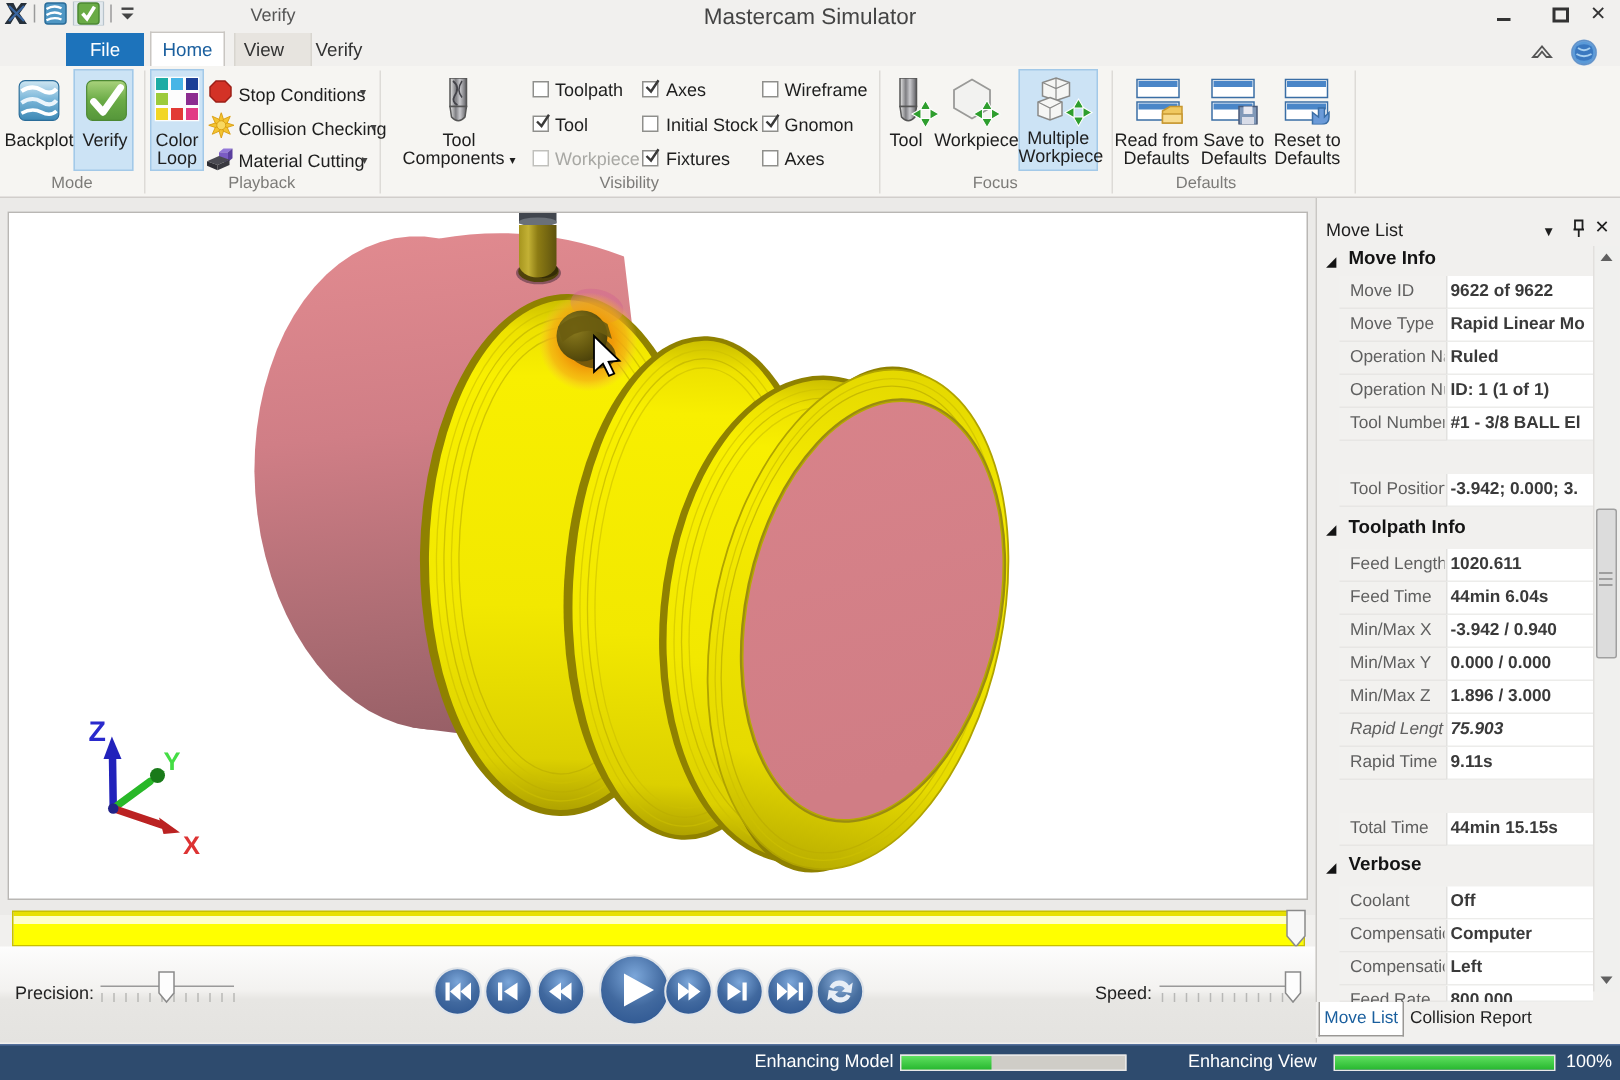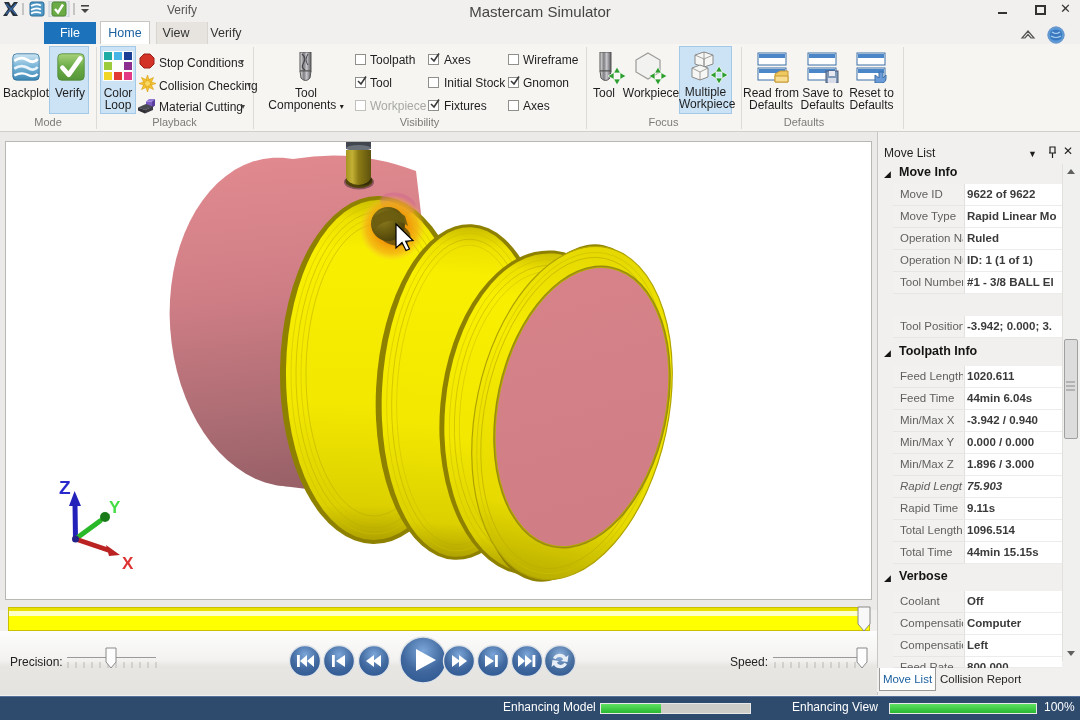--- a/index.html
+++ b/index.html
@@ -609,26 +609,20 @@
       <div class="val"></div>
       <div class="plbl">Rapid Lengt</div>
       <div class="pval">75.903</div>
     </div>
   <div class="abs prow" style="top:498px;">
       <div class="lab"></div>
       <div class="val"></div>
       <div class="plbl">Rapid Time</div>
       <div class="pval">9.11s</div>
     </div>
-  <div class="abs prow" style="top:520px;">
-      <div class="lab"></div>
-      <div class="val"></div>
-      <div class="plbl">Total Length</div>
-      <div class="pval">1096.514</div>
-    </div>
   <div class="abs prow" style="top:542px;">
       <div class="lab"></div>
       <div class="val"></div>
       <div class="plbl">Total Time</div>
       <div class="pval">44min 15.15s</div>
     </div>
   <div class="abs sectri" style="top:573px;">◢</div>
   <div class="abs sech" style="top:569px;">Verbose</div>
   <div class="abs prow" style="top:591px;">
       <div class="lab"></div>

